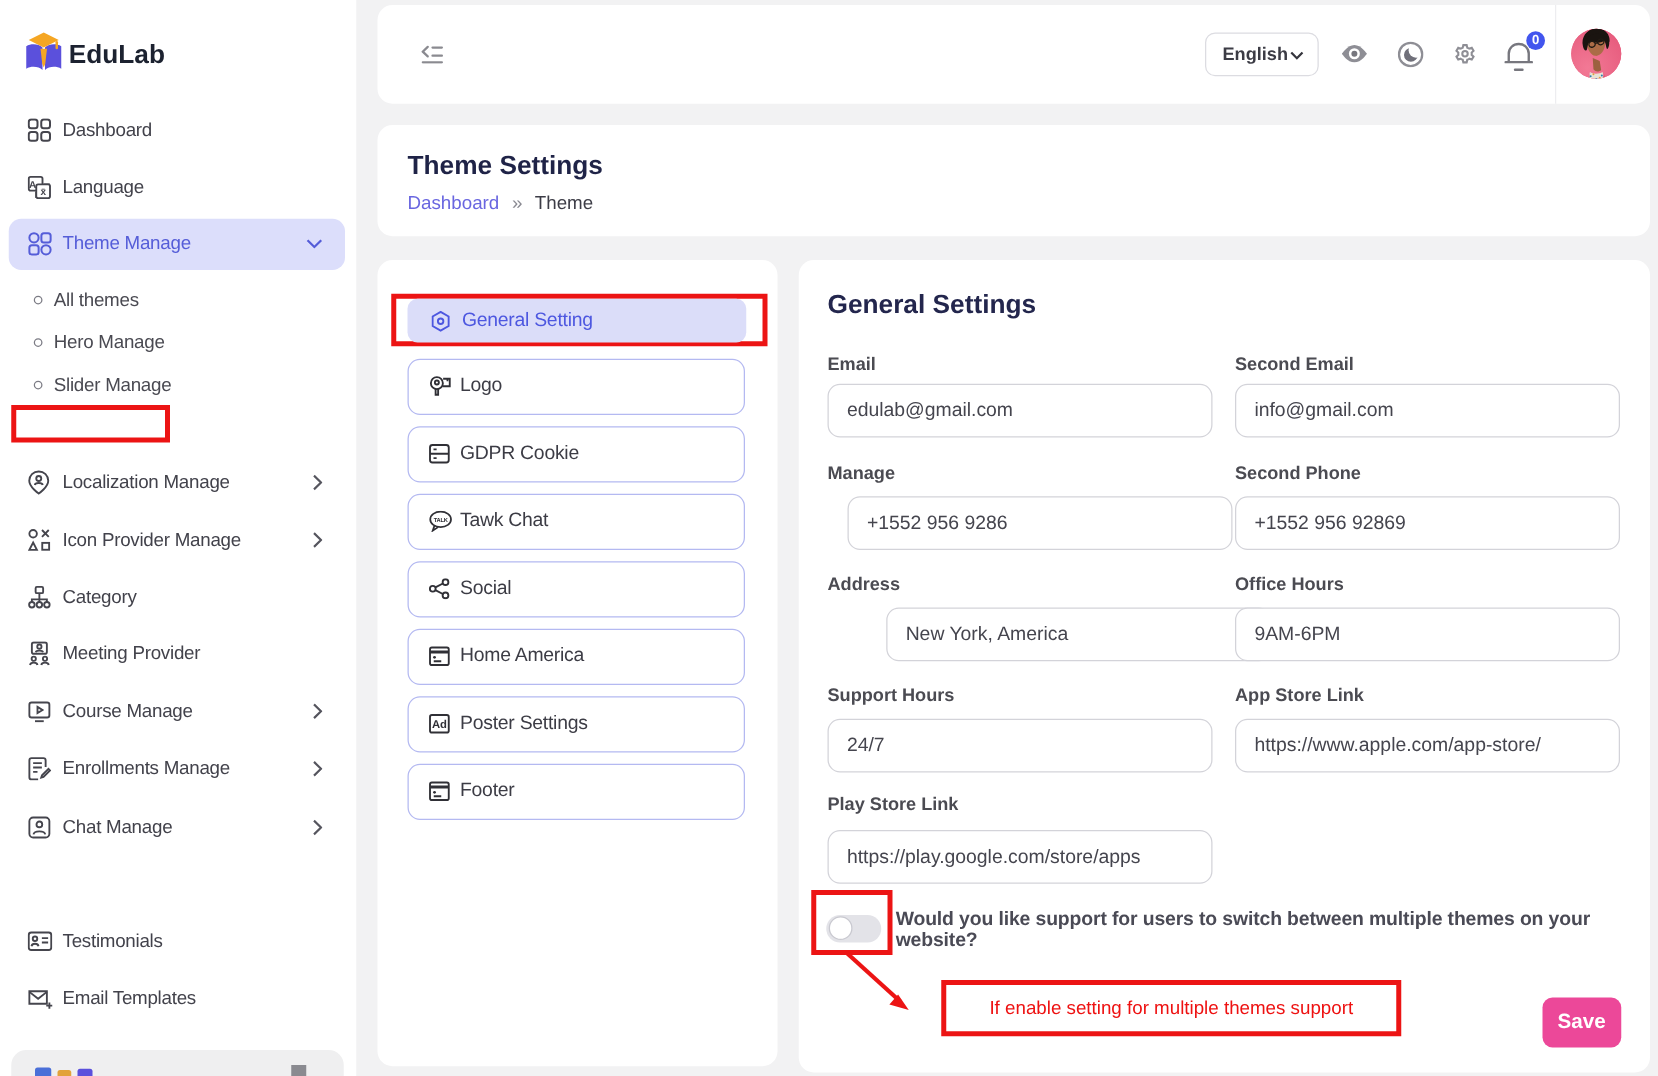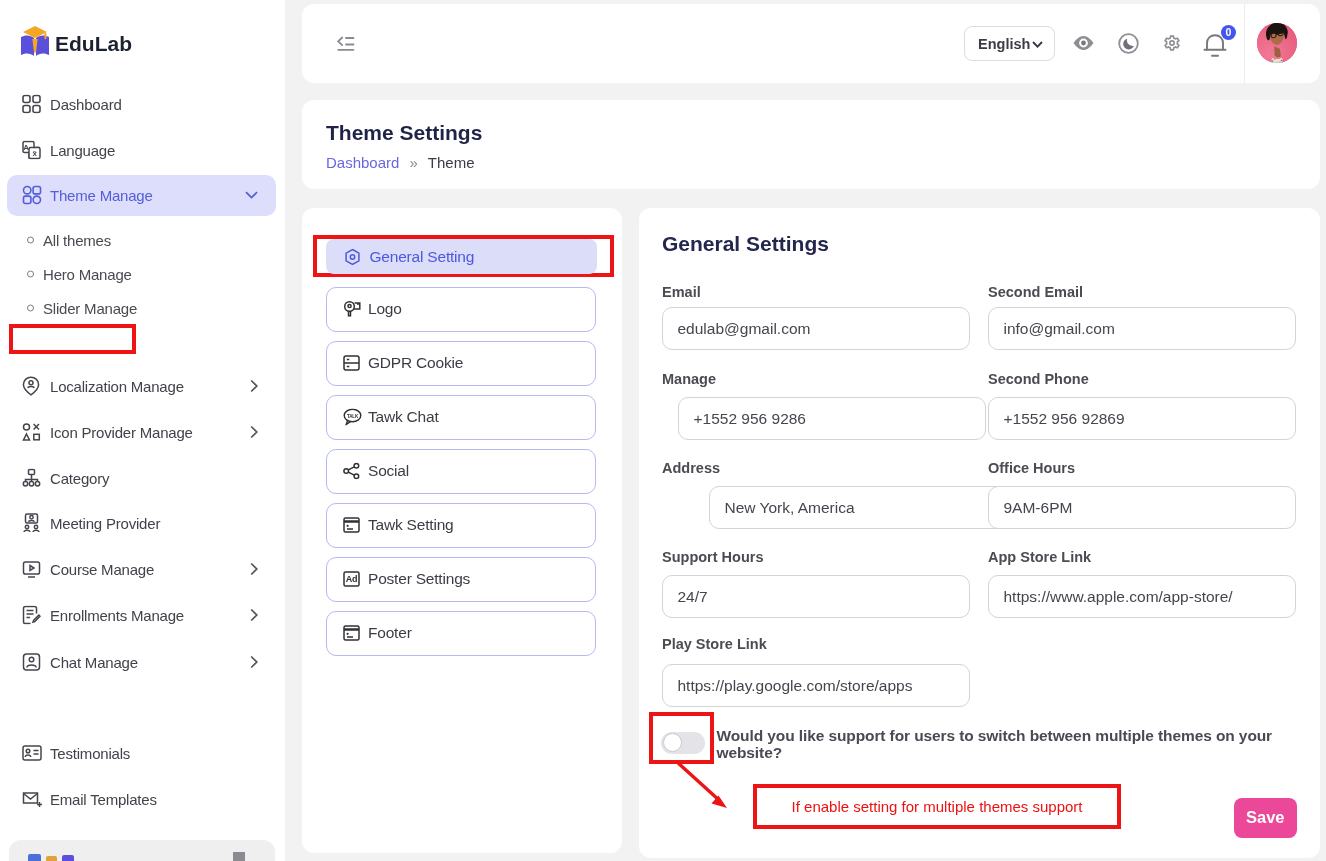--- a/index.html
+++ b/index.html
@@ -350,21 +350,21 @@
     <span class="t">Social</span>
   </div>
 
   <div class="pbtn" style="top:295px;">
     <svg width="17" height="17" viewBox="0 0 17 17" fill="none" stroke="#303036" stroke-width="1.5">
       <rect x="1" y="1.5" width="15" height="14" rx="1.5"></rect>
       <path d="M1 5 L16 5" stroke-width="2.4"></path>
       <circle cx="4.6" cy="9.3" r="1.1" fill="#303036" stroke="none"></circle>
       <path d="M4 12.5 L10 12.5"></path>
     </svg>
-    <span class="t">Tawk Setting</span>
+    <span class="t">Home America</span>
   </div>
 
   <div class="pbtn" style="top:349px;">
     <svg width="17" height="17" viewBox="0 0 17 17" fill="none" stroke="#303036" stroke-width="1.5">
       <rect x="1" y="1.5" width="15" height="14" rx="1.5"></rect>
       <text x="8.5" y="11.7" font-size="9" font-weight="700" fill="#303036" stroke="none" text-anchor="middle" font-family="Liberation Sans">Ad</text>
     </svg>
     <span class="t">Poster Settings</span>
   </div>
 

